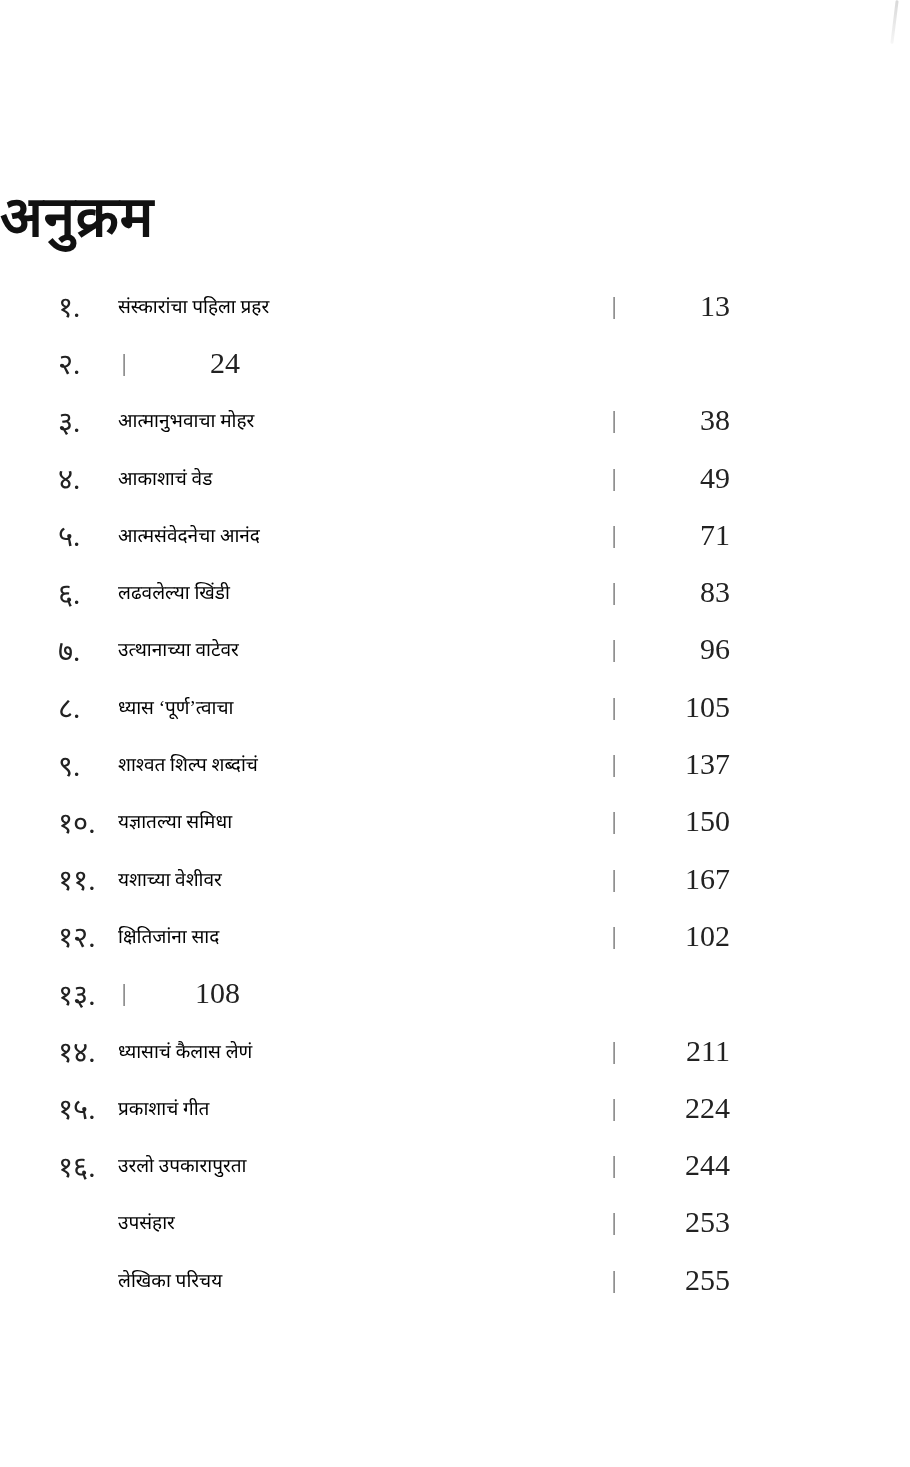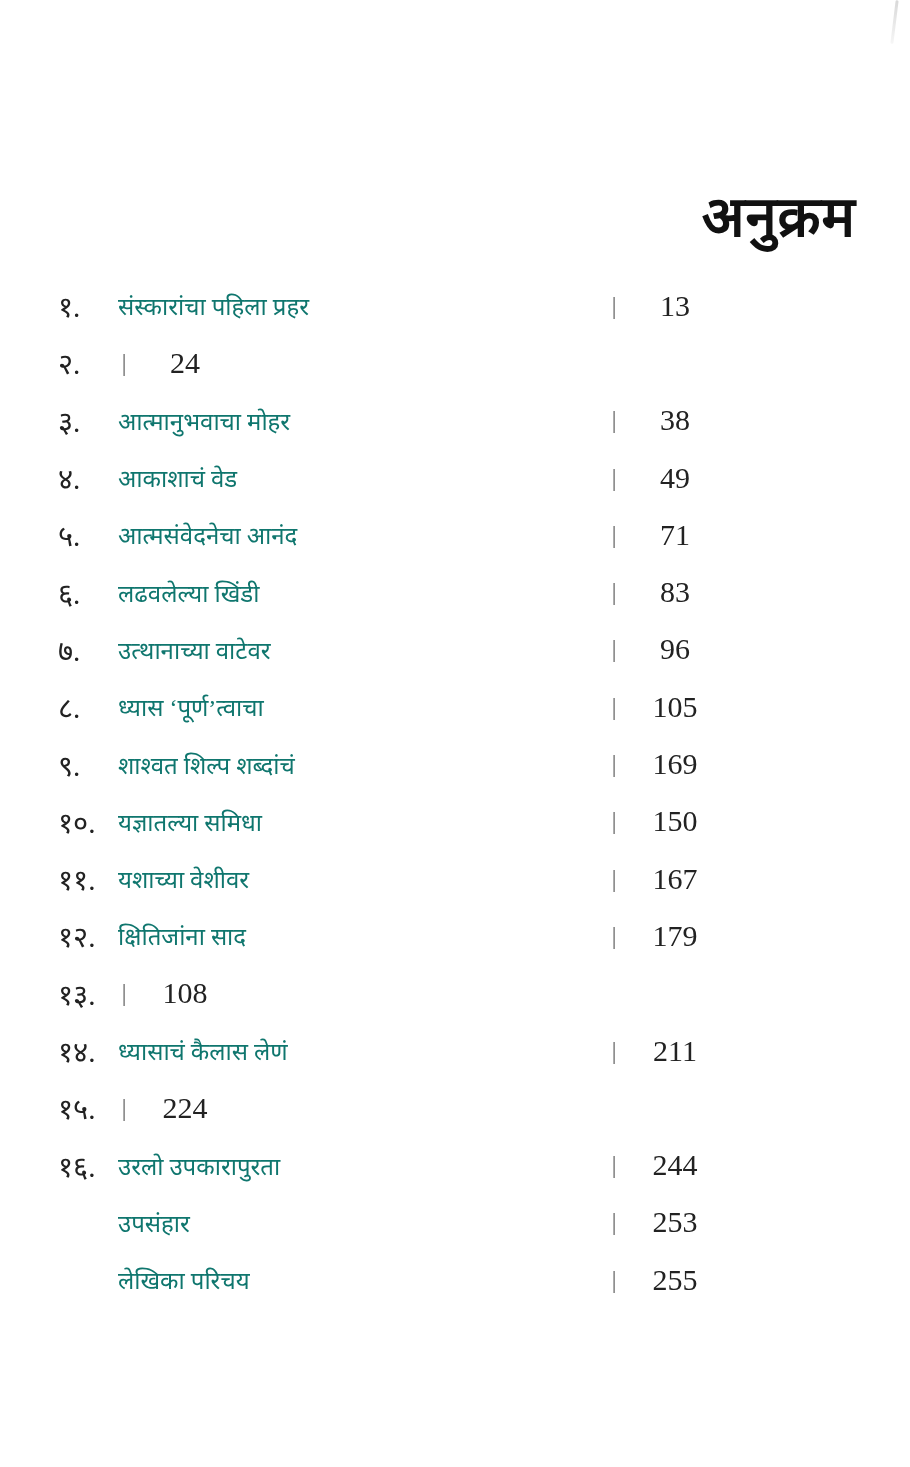--- a/index.html
+++ b/index.html
@@ -29,21 +29,21 @@
     background: linear-gradient(to bottom, #b9b9b9, #efefef);
     transform: rotate(7deg);
     opacity: 0.55;
     border-radius: 2px;
   }
   .title {
     position: absolute;
     top: 138px;
     left: 0;
     width: 856px;
-    text-align: right;
+    text-align: left;
     font-size: 56px;
     font-weight: 700;
     color: #111;
     letter-spacing: 1px;
   }
   .toc {
     position: absolute;
     top: 277px;
     left: 58px;
     width: 672px;
@@ -54,36 +54,36 @@
     height: 57.3px;
   }
   .num {
     width: 60px;
     flex: 0 0 60px;
     font-size: 29px;
     color: #222;
   }
   .chapter {
     flex: 1 1 auto;
-    font-size: 24px;
-    color: #0f766e;
+    font-size: 19px;
+    color: #000000;
     white-space: nowrap;
     overflow: hidden;
   }
   .pipe {
     flex: 0 0 12px;
     width: 12px;
     font-size: 26px;
     color: #6e6e6e;
     text-align: center;
   }
   .page-num {
     flex: 0 0 110px;
     width: 110px;
-    text-align: center;
+    text-align: right;
     font-size: 30px;
     color: #222;
     font-variant-numeric: lining-nums;
   }
 </style>
 </head>
 <body>
 
 <div class="page">
   <div class="scan-artifact"></div>
@@ -133,53 +133,54 @@
       <div class="toc-row">
         <span class="num">८.</span>
         <span class="chapter">ध्यास ‘पूर्ण’त्वाचा</span>
         <span class="pipe">|</span>
         <span class="page-num">105</span>
       </div>
       <div class="toc-row">
         <span class="num">९.</span>
         <span class="chapter">शाश्वत शिल्प शब्दांचं</span>
         <span class="pipe">|</span>
-        <span class="page-num">169</span>
+        <span class="page-num">137</span>
       </div>
       <div class="toc-row">
         <span class="num">१०.</span>
         <span class="chapter">यज्ञातल्या समिधा</span>
         <span class="pipe">|</span>
         <span class="page-num">150</span>
       </div>
       <div class="toc-row">
         <span class="num">११.</span>
         <span class="chapter">यशाच्या वेशीवर</span>
         <span class="pipe">|</span>
         <span class="page-num">167</span>
       </div>
       <div class="toc-row">
         <span class="num">१२.</span>
         <span class="chapter">क्षितिजांना साद</span>
         <span class="pipe">|</span>
-        <span class="page-num">179</span>
+        <span class="page-num">102</span>
       </div>
       <div class="toc-row">
         <span class="num">१३.</span>
         <span class="pipe">|</span>
         <span class="page-num">108</span>
       </div>
       <div class="toc-row">
         <span class="num">१४.</span>
         <span class="chapter">ध्यासाचं कैलास लेणं</span>
         <span class="pipe">|</span>
         <span class="page-num">211</span>
       </div>
       <div class="toc-row">
         <span class="num">१५.</span>
+        <span class="chapter">प्रकाशाचं गीत</span>
         <span class="pipe">|</span>
         <span class="page-num">224</span>
       </div>
       <div class="toc-row">
         <span class="num">१६.</span>
         <span class="chapter">उरलो उपकारापुरता</span>
         <span class="pipe">|</span>
         <span class="page-num">244</span>
       </div>
       <div class="toc-row">

